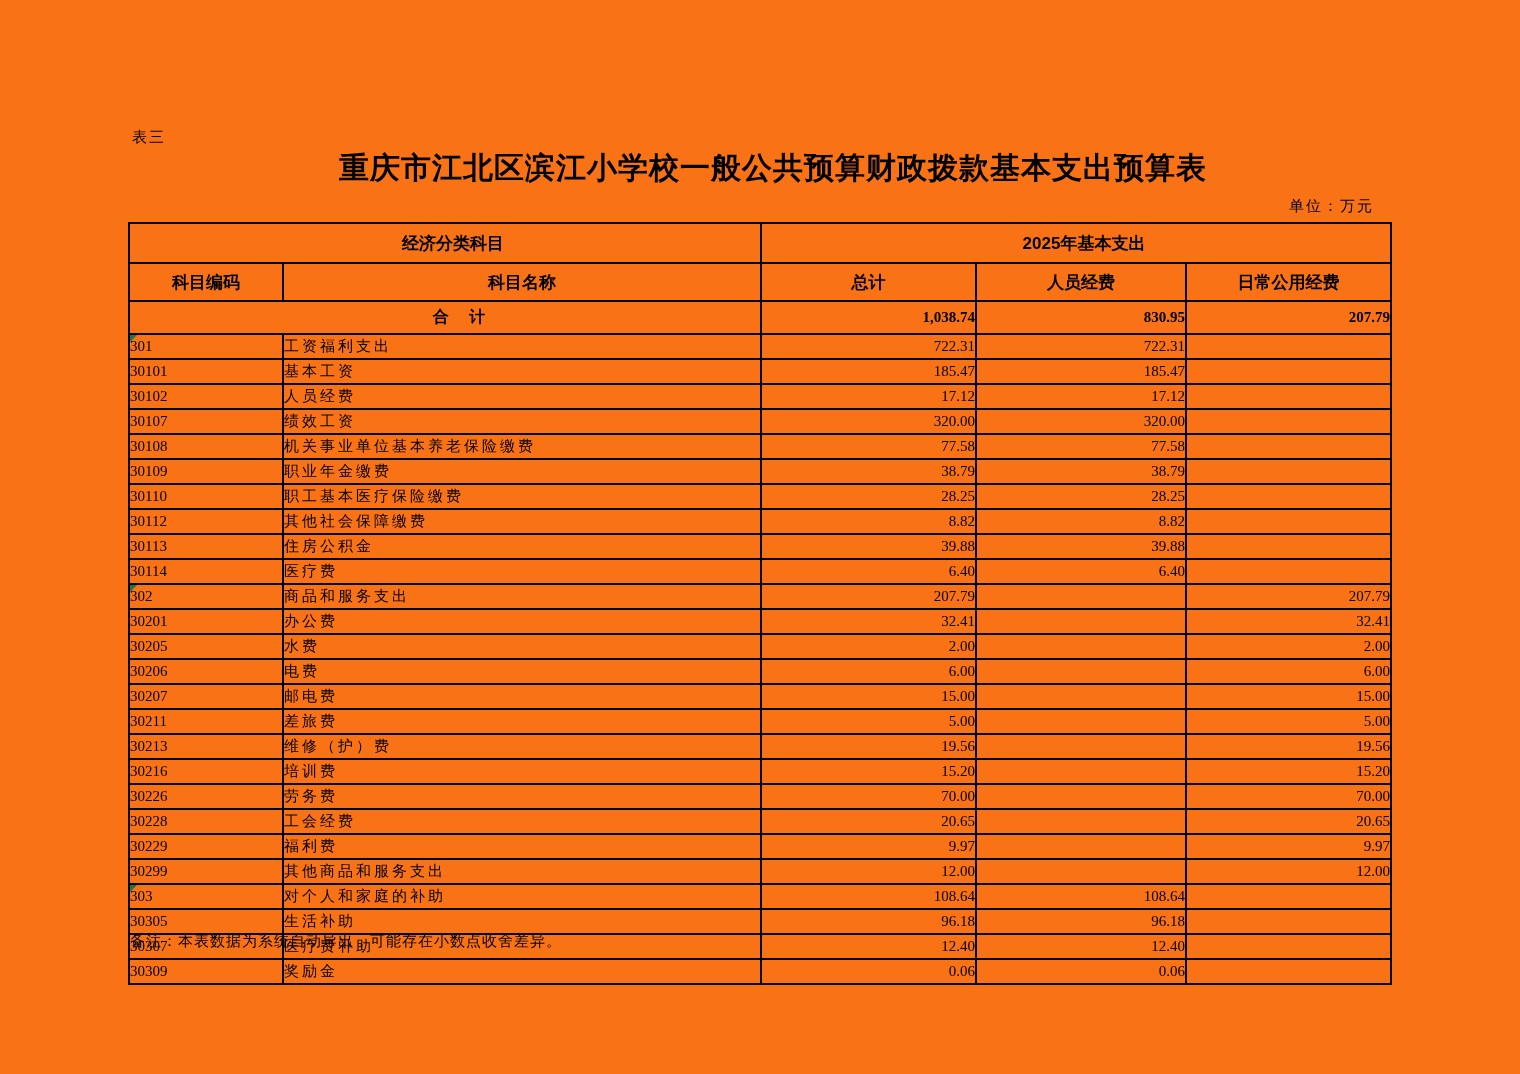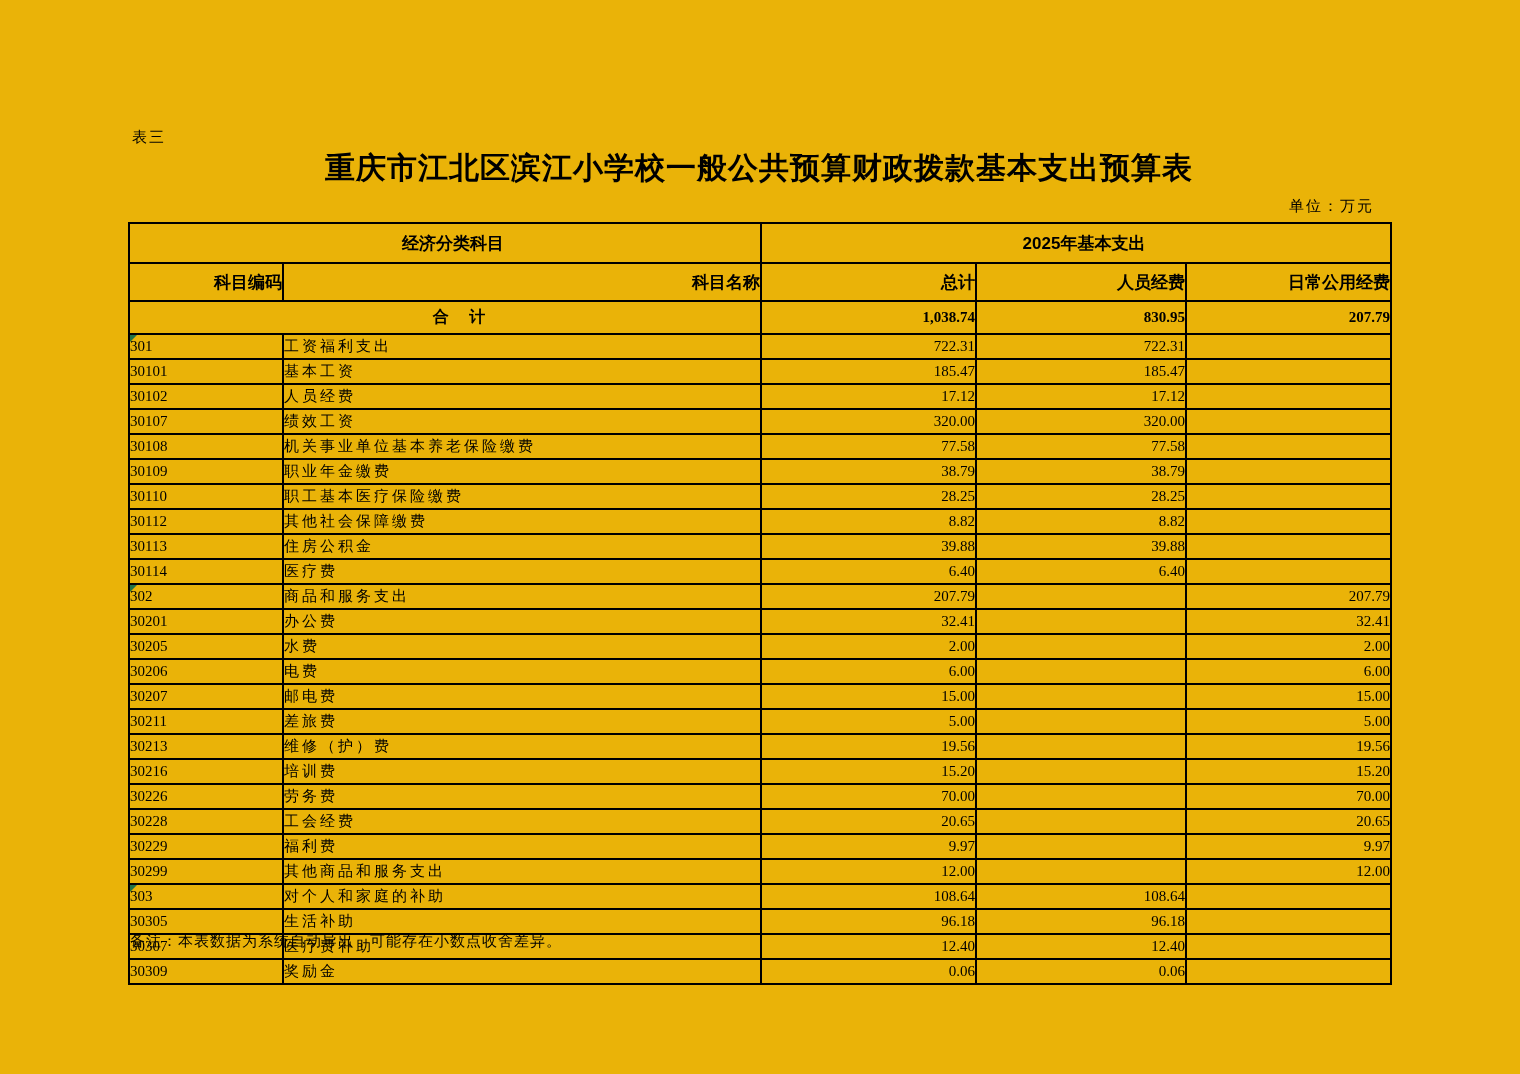--- a/index.html
+++ b/index.html
@@ -1,41 +1,41 @@
 <!DOCTYPE html>
 <html><head>
 <meta charset="utf-8">
 <style>
   html, body { margin: 0; padding: 0; background: #ffffff; }
   .page {
     position: relative;
     width: 1520px;
     height: 1074px;
-    background: #eab308;
+    background: #f97316;
     font-family: "Liberation Serif", serif;
     color: #000000;
     --marker-color: #217346;
   }
   .doc {
     position: absolute;
     left: 128px;
     top: 0;
     width: 1262px;
     height: 1074px;
   }
   .corner-label {
     position: absolute;
     left: 4px;
     top: 128px;
     font-size: 15px;
     letter-spacing: 2px;
   }
   .doc-title {
     position: absolute;
-    left: 0;
+    left: 14px;
     top: 148px;
     width: 100%;
     text-align: center;
     font-size: 30px;
     font-weight: 700;
     letter-spacing: 1px;
     white-space: nowrap;
   }
   .unit-label {
     position: absolute;
@@ -58,21 +58,21 @@
     overflow: hidden;
     white-space: nowrap;
   }
   thead th {
     font-family: "Liberation Sans", sans-serif;
     font-weight: 700;
     font-size: 17px;
     text-align: center;
   }
   tr.group-row th { height: 38px; padding-left: 16px; }
-  tr.cols-row th { height: 36px; text-align: right; }
+  tr.cols-row th { height: 36px; }
   tr.total-row td { height: 31px; font-weight: 700; padding-left: 36px; }
   td.total-label {
     text-align: center;
     font-family: "Liberation Sans", sans-serif;
     font-size: 16px;
     letter-spacing: 8px;
   }
   tr.data-row td { height: 23px; font-size: 15px; }
   td.code {
     text-align: left;

